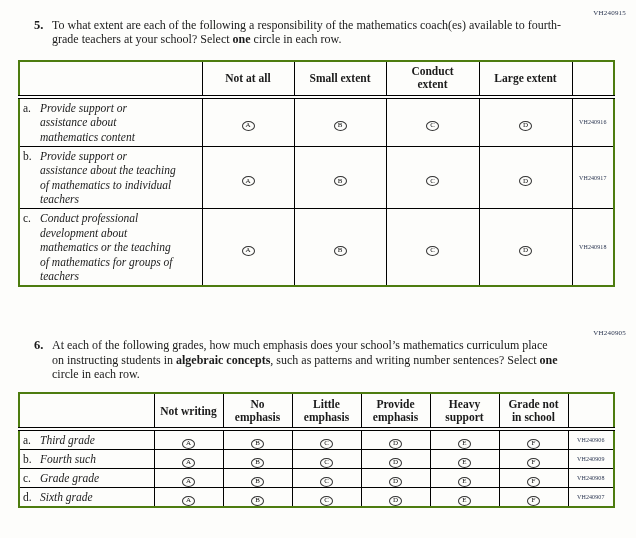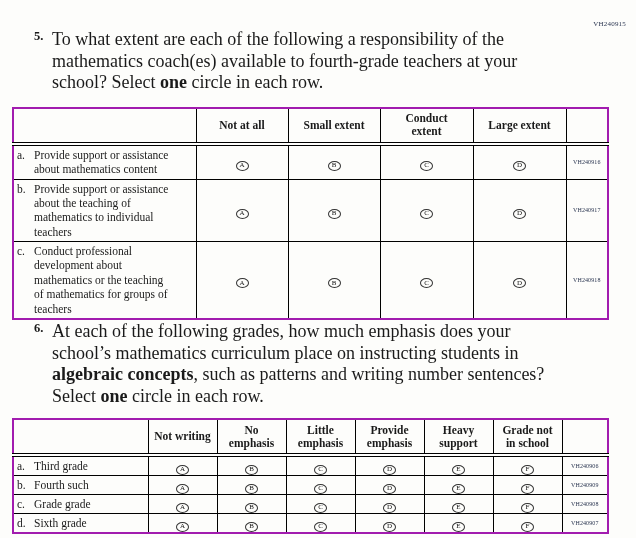--- a/index.html
+++ b/index.html
@@ -13,43 +13,43 @@
     font-family: "Liberation Serif", serif;
     color: #1a1a1a;
   }
   .vcode {
     text-align: right;
     padding-right: 10px;
     font-size: 7px;
     letter-spacing: 0.2px;
     color: #2a3550;
   }
-  .vcode.first { padding-top: 20px; }
+  .vcode.first { padding-top: 9px; }
   .vcode.second { margin-top: 42px; }
   .question {
     display: flex;
     margin: 1px 0 0 34px;
     width: 528px;
   }
   .qnum {
     font-weight: bold;
     font-size: 12.5px;
     width: 18px;
     flex: none;
     line-height: 1.2;
   }
   .qtext {
-    font-size: 18px;
+    font-size: 12px;
     line-height: 1.2;
   }
   .qtable {
     border-collapse: collapse;
     table-layout: fixed;
-    margin-left: 12px;
-    border: 2px solid #a21caf;
+    margin-left: 18px;
+    border: 2px solid #4d7c0f;
   }
   .qtable th, .qtable td { border: 1px solid #000; }
   .qtable thead th { border-bottom: 4px double #000; }
   .qtable th {
     font-weight: bold;
     font-size: 11.5px;
     line-height: 1.12;
     text-align: center;
     vertical-align: middle;
   }
@@ -57,21 +57,21 @@
   .t2 th { height: 36px; padding: 3px 3px; }
   .item-cell {
     vertical-align: top;
     padding: 2px 2px 2px 3px;
     font-size: 11.5px;
     line-height: 1.25;
   }
   .t2 .item-cell { vertical-align: middle; padding-top: 0; padding-bottom: 0; }
   .item { display: flex; }
   .item-letter { width: 17px; flex: none; }
-  .item-text { max-width: 137px; }
+  .item-text { max-width: 137px; font-style: italic; }
   .option-cell { text-align: center; vertical-align: middle; }
   .t2 tbody td { height: 19px; }
   .circle {
     display: inline-flex;
     align-items: center;
     justify-content: center;
     width: 13px;
     height: 10px;
     border: 1px solid #333;
     border-radius: 50%;
@@ -162,20 +162,21 @@
         </td>
         <td class="option-cell"><span class="circle">A</span></td>
         <td class="option-cell"><span class="circle">B</span></td>
         <td class="option-cell"><span class="circle">C</span></td>
         <td class="option-cell"><span class="circle">D</span></td>
         <td class="code-cell">VH240918</td>
       </tr>
     </tbody>
   </table>
 
+  <div class="vcode second">VH240905</div>
 
   <div class="question">
     <span class="qnum">6.</span>
     <div class="qtext">
       <span>At each of the following grades, how much emphasis does your school’s mathematics curriculum place on instructing students in </span><b>algebraic concepts</b><span>, such as patterns and writing number sentences? Select </span><b>one</b><span> circle in each row.</span>
     </div>
   </div>
 
   <div class="tbl-spacer2"></div>
 

